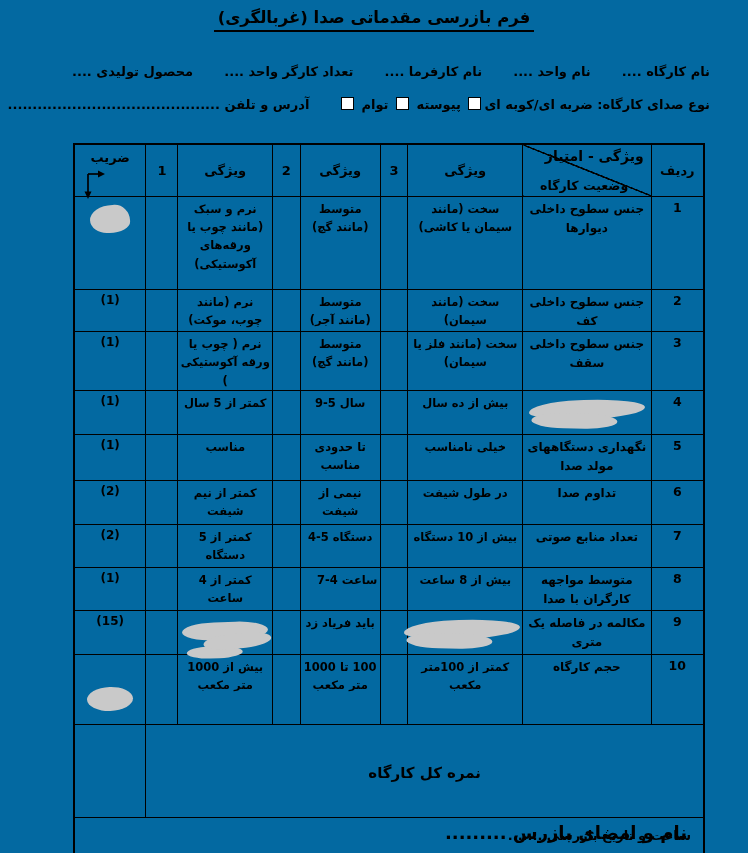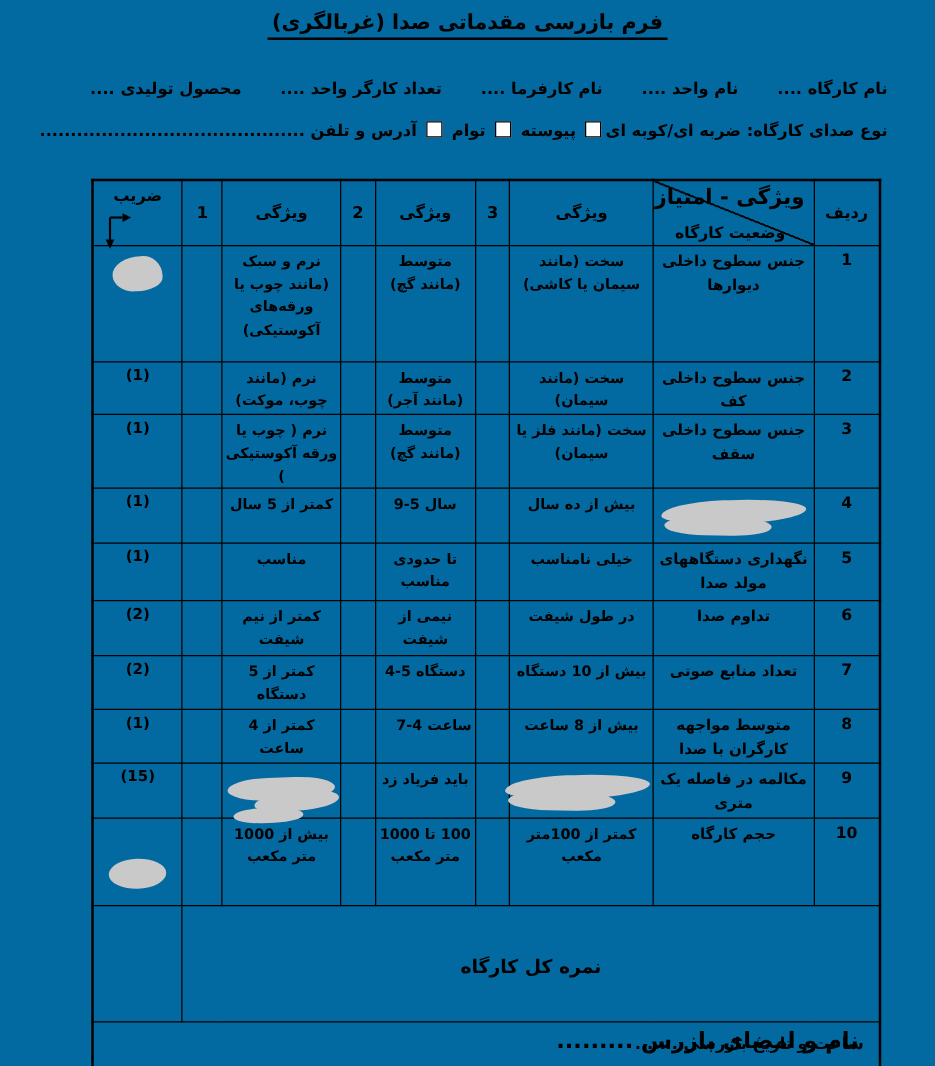--- a/index.html
+++ b/index.html
@@ -15,21 +15,21 @@
     position:absolute;top:64px;right:38px;left:72px;display:flex;
     justify-content:space-between;font-size:13px;font-weight:bold;white-space:nowrap;
   }
   .sound-line{
     position:absolute;top:97px;right:38px;left:10px;font-size:13px;font-weight:bold;white-space:nowrap;
   }
   .checkbox{
     display:inline-block;width:11px;height:11px;border:1.6px solid #000;
     vertical-align:-1px;margin:0 3px;background:#fff;
   }
-  .addr{}
+  .addr{margin-right:24px;}
   
   table.form{
     position:absolute;top:143px;right:43px;width:632px;
     border-collapse:collapse;table-layout:fixed;direction:rtl;
   }
   table.form,table.form th,table.form td{border:1.5px solid #000;}
   table.form{border-width:2px;}
   thead tr{height:52px;}
   th{font-weight:bold;font-size:13px;vertical-align:middle;text-align:center;padding:0;}
   td{vertical-align:top;padding:3px 2px 0 2px;text-align:center;font-weight:bold;}
@@ -54,21 +54,21 @@
   tr.sig-row td{position:relative;padding:0;}
   .sig-datetime{position:absolute;right:12px;top:10px;font-size:13px;font-weight:bold;}
   .sig-inspector{position:absolute;left:370px;top:4px;font-size:18px;font-weight:bold;white-space:nowrap;}
   
   th.diag{
     position:relative;
     background-image:linear-gradient(to top right,
       transparent calc(50% - 0.8px), #000 calc(50% - 0.8px),
       #000 calc(50% + 0.8px), transparent calc(50% + 0.8px));
   }
-  .diag-top{position:absolute;top:3px;right:7px;font-size:17px;}
+  .diag-top{position:absolute;top:3px;right:7px;font-size:14px;}
   .diag-bottom{position:absolute;bottom:3px;left:5px;font-size:12.5px;margin-left:12px;}
   
   th.coef-h{position:relative;vertical-align:top;padding-top:5px;}
   .coef-arrow{position:absolute;left:9px;top:23px;z-index:3;}
   
   .scribble{background:#c9c9c9;position:relative;transform:rotate(-2deg);}
   .blob-sm{width:40px;height:28px;margin:5px auto 0;border-radius:60% 40% 55% 45%/55% 60% 40% 50%;}
   .blob-wide{width:116px;height:19px;margin:6px auto 0;border-radius:45% 55% 50% 50%/60% 50% 55% 45%;}
   .blob-wide::after{content:"";position:absolute;left:2px;top:13px;width:86px;height:15px;background:#c9c9c9;border-radius:45%/60%;transform:rotate(3deg);}
   .blob-lg{width:86px;height:18px;margin:8px auto 0;border-radius:45%/60%;}

